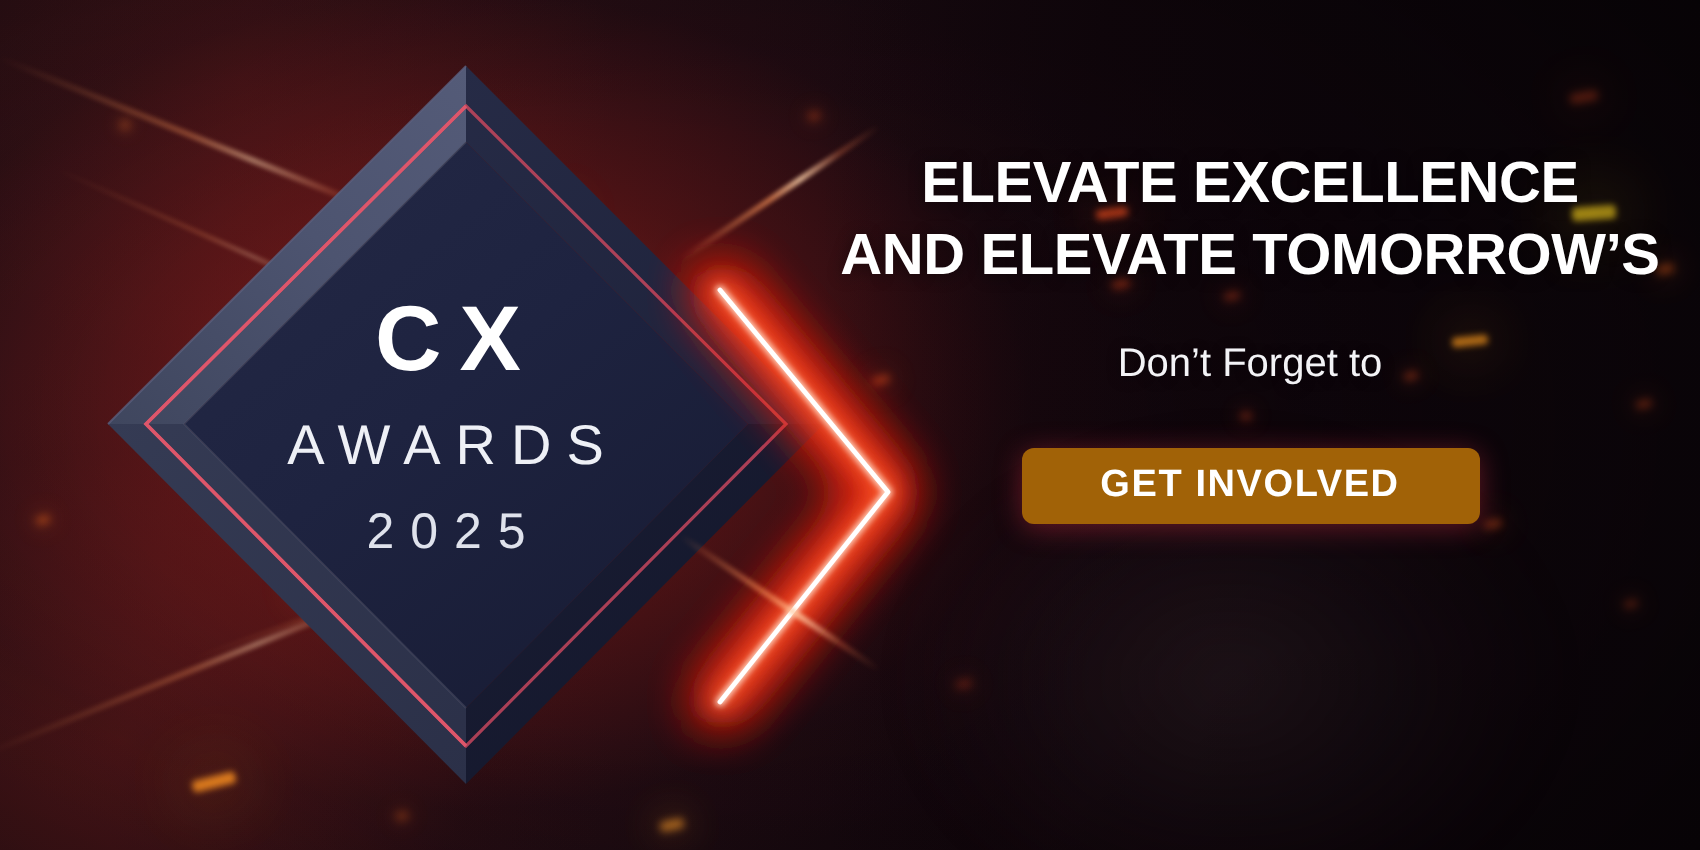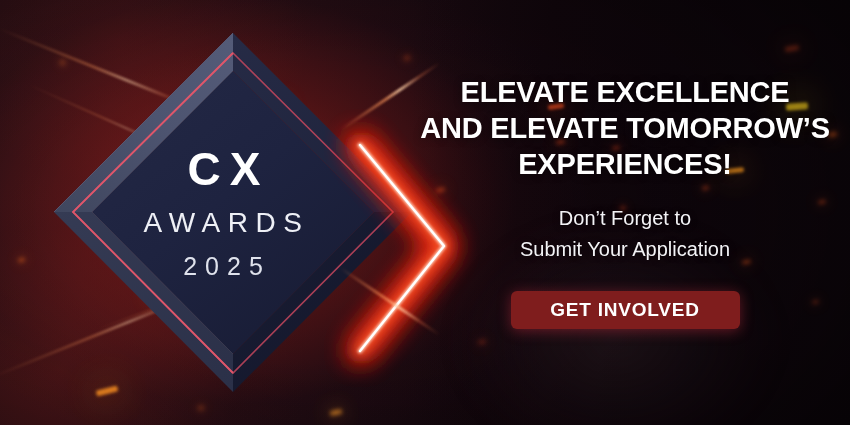--- a/index.html
+++ b/index.html
@@ -245,26 +245,24 @@
     </div>
   <div class="streak sk6">
       <i></i>
     </div>
 
   <div class="content">
 
     <div class="headline">
       <span class="ln">ELEVATE EXCELLENCE</span>
       <span class="ln">AND ELEVATE TOMORROW’S</span>
-      <span class="ln">EXPERIENCES!</span>
     </div>
 
     <div class="subhead">
       <span class="ln">Don’t Forget to</span>
-      <span class="ln">Submit Your Application</span>
     </div>
 
     <div class="cta-wrap">
-      <button class="cta" style="background: #7f1d1d; color: rgb(255, 255, 255);">GET INVOLVED</button>
+      <button class="cta" style="background: #a16207; color: rgb(255, 255, 255);">GET INVOLVED</button>
     </div>
   </div>
 
 </div>
 
 </body></html>

